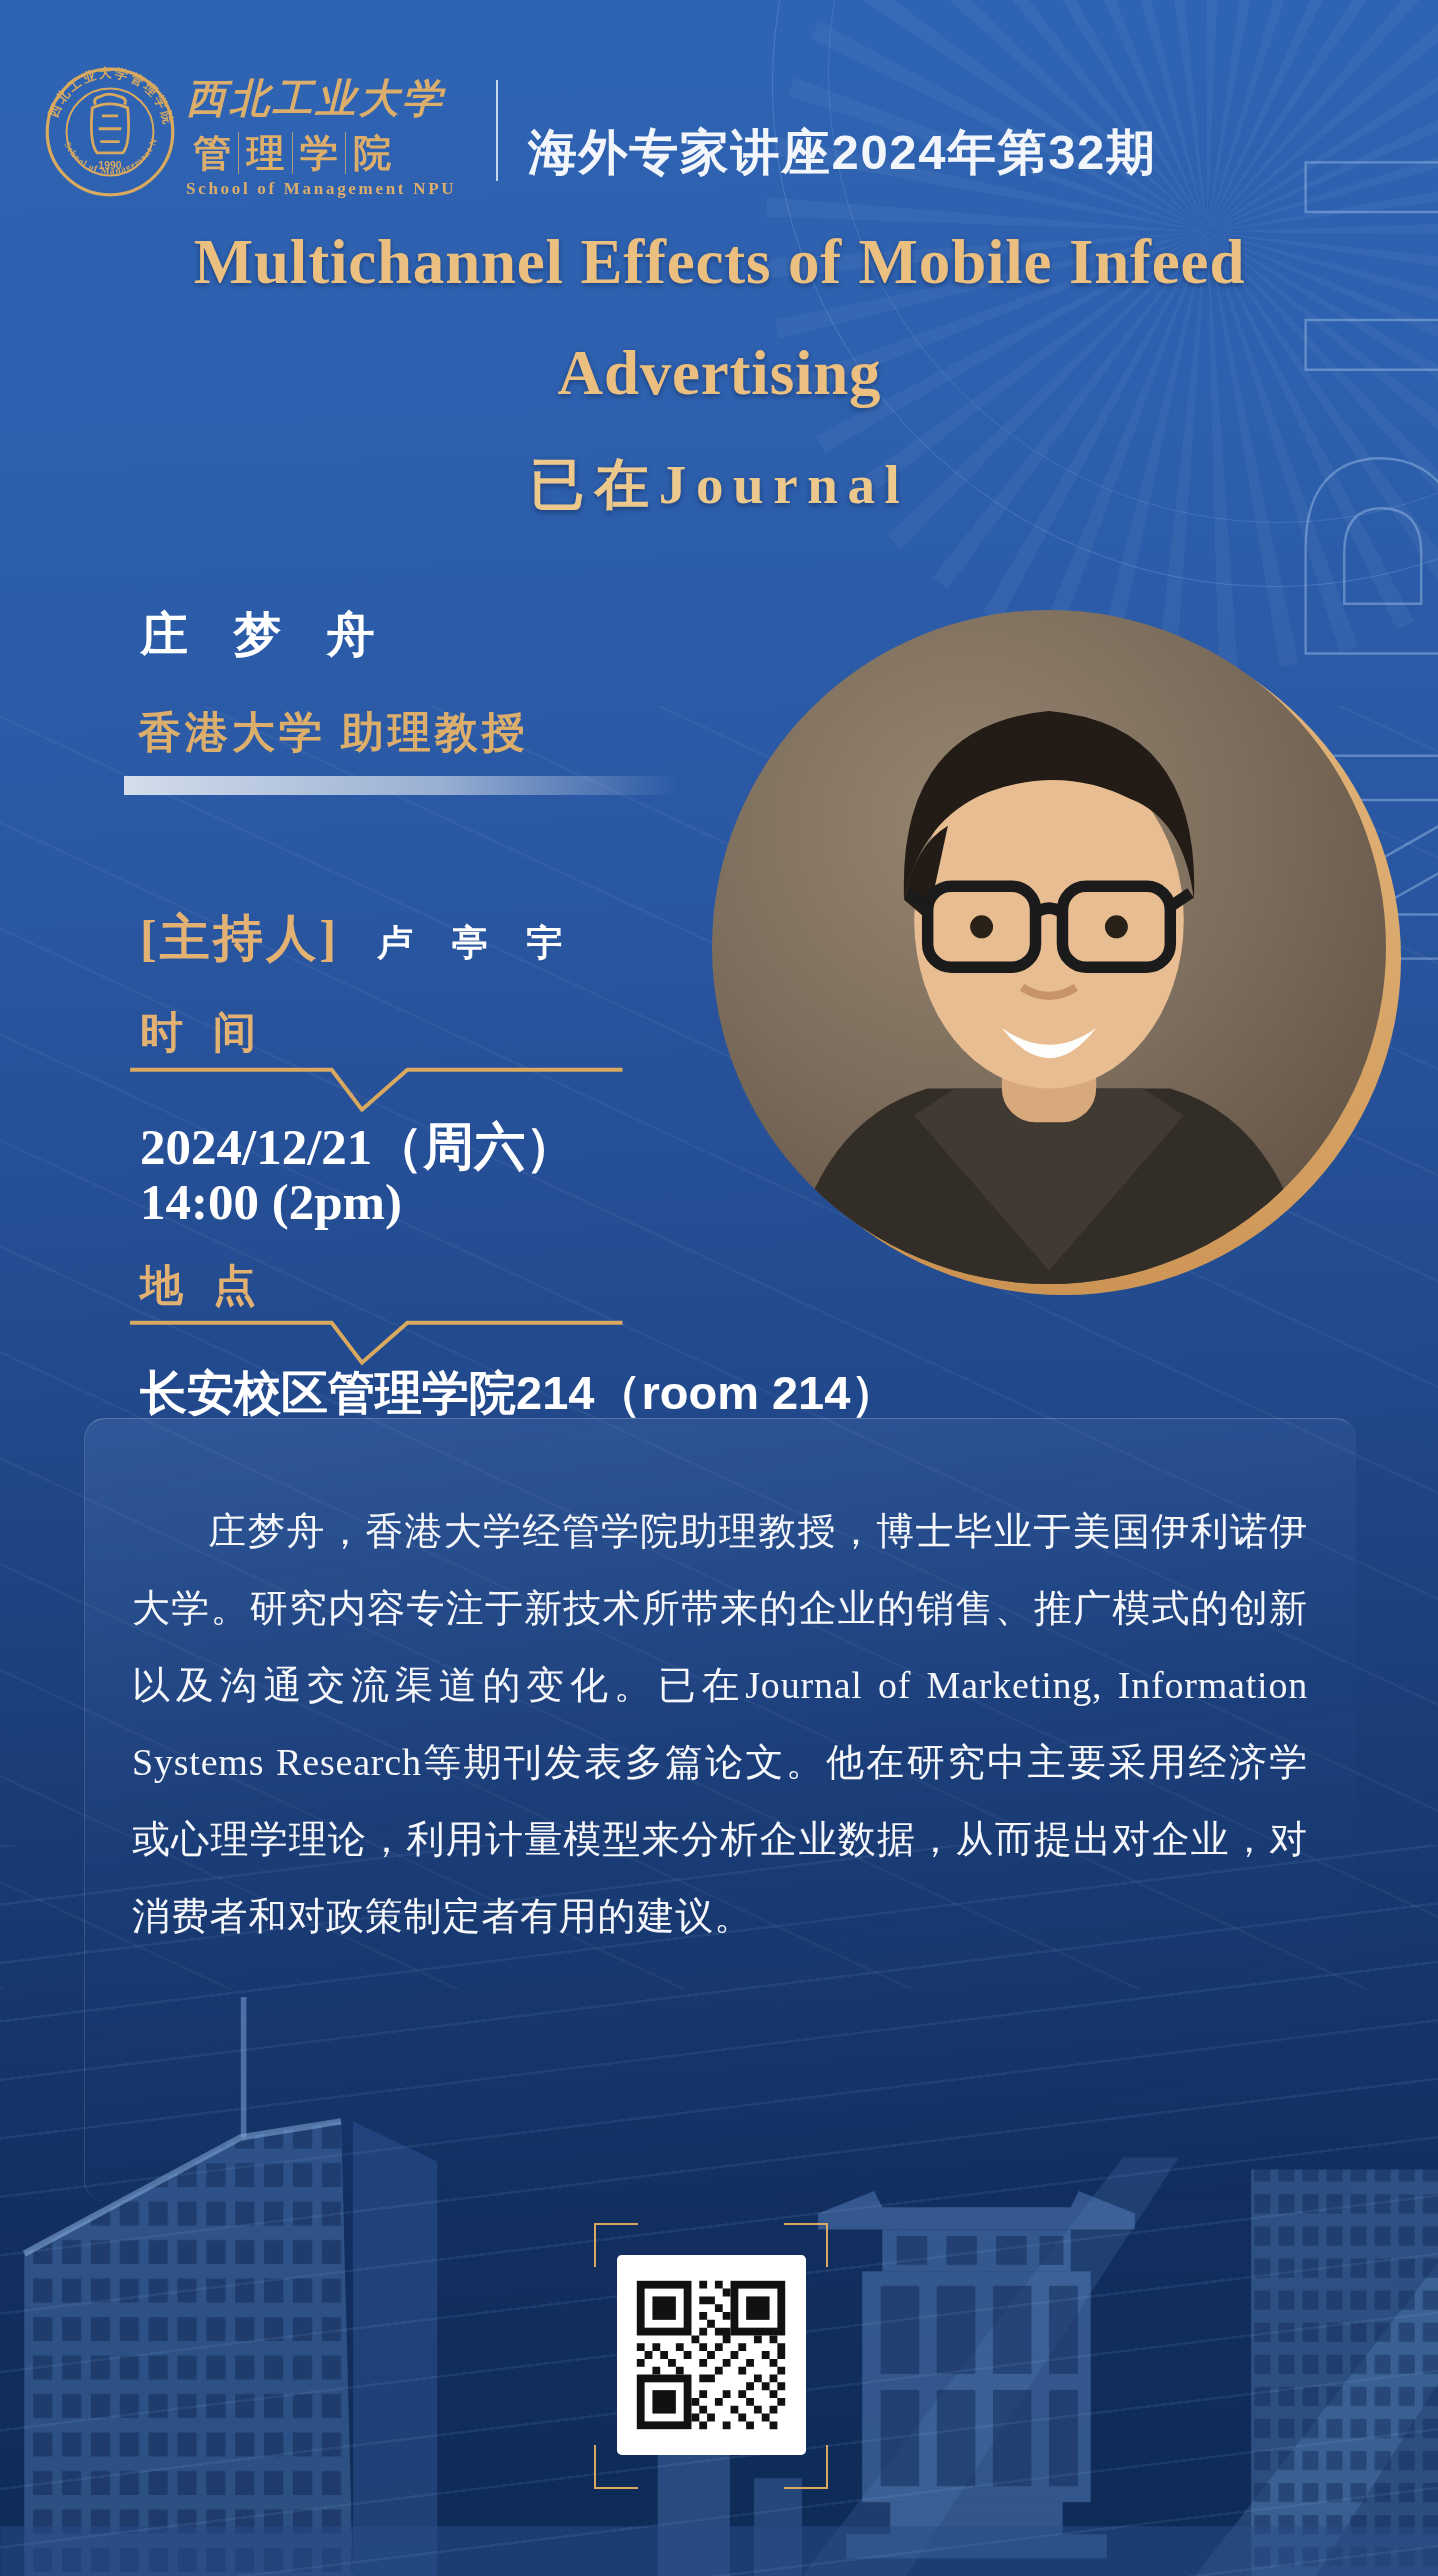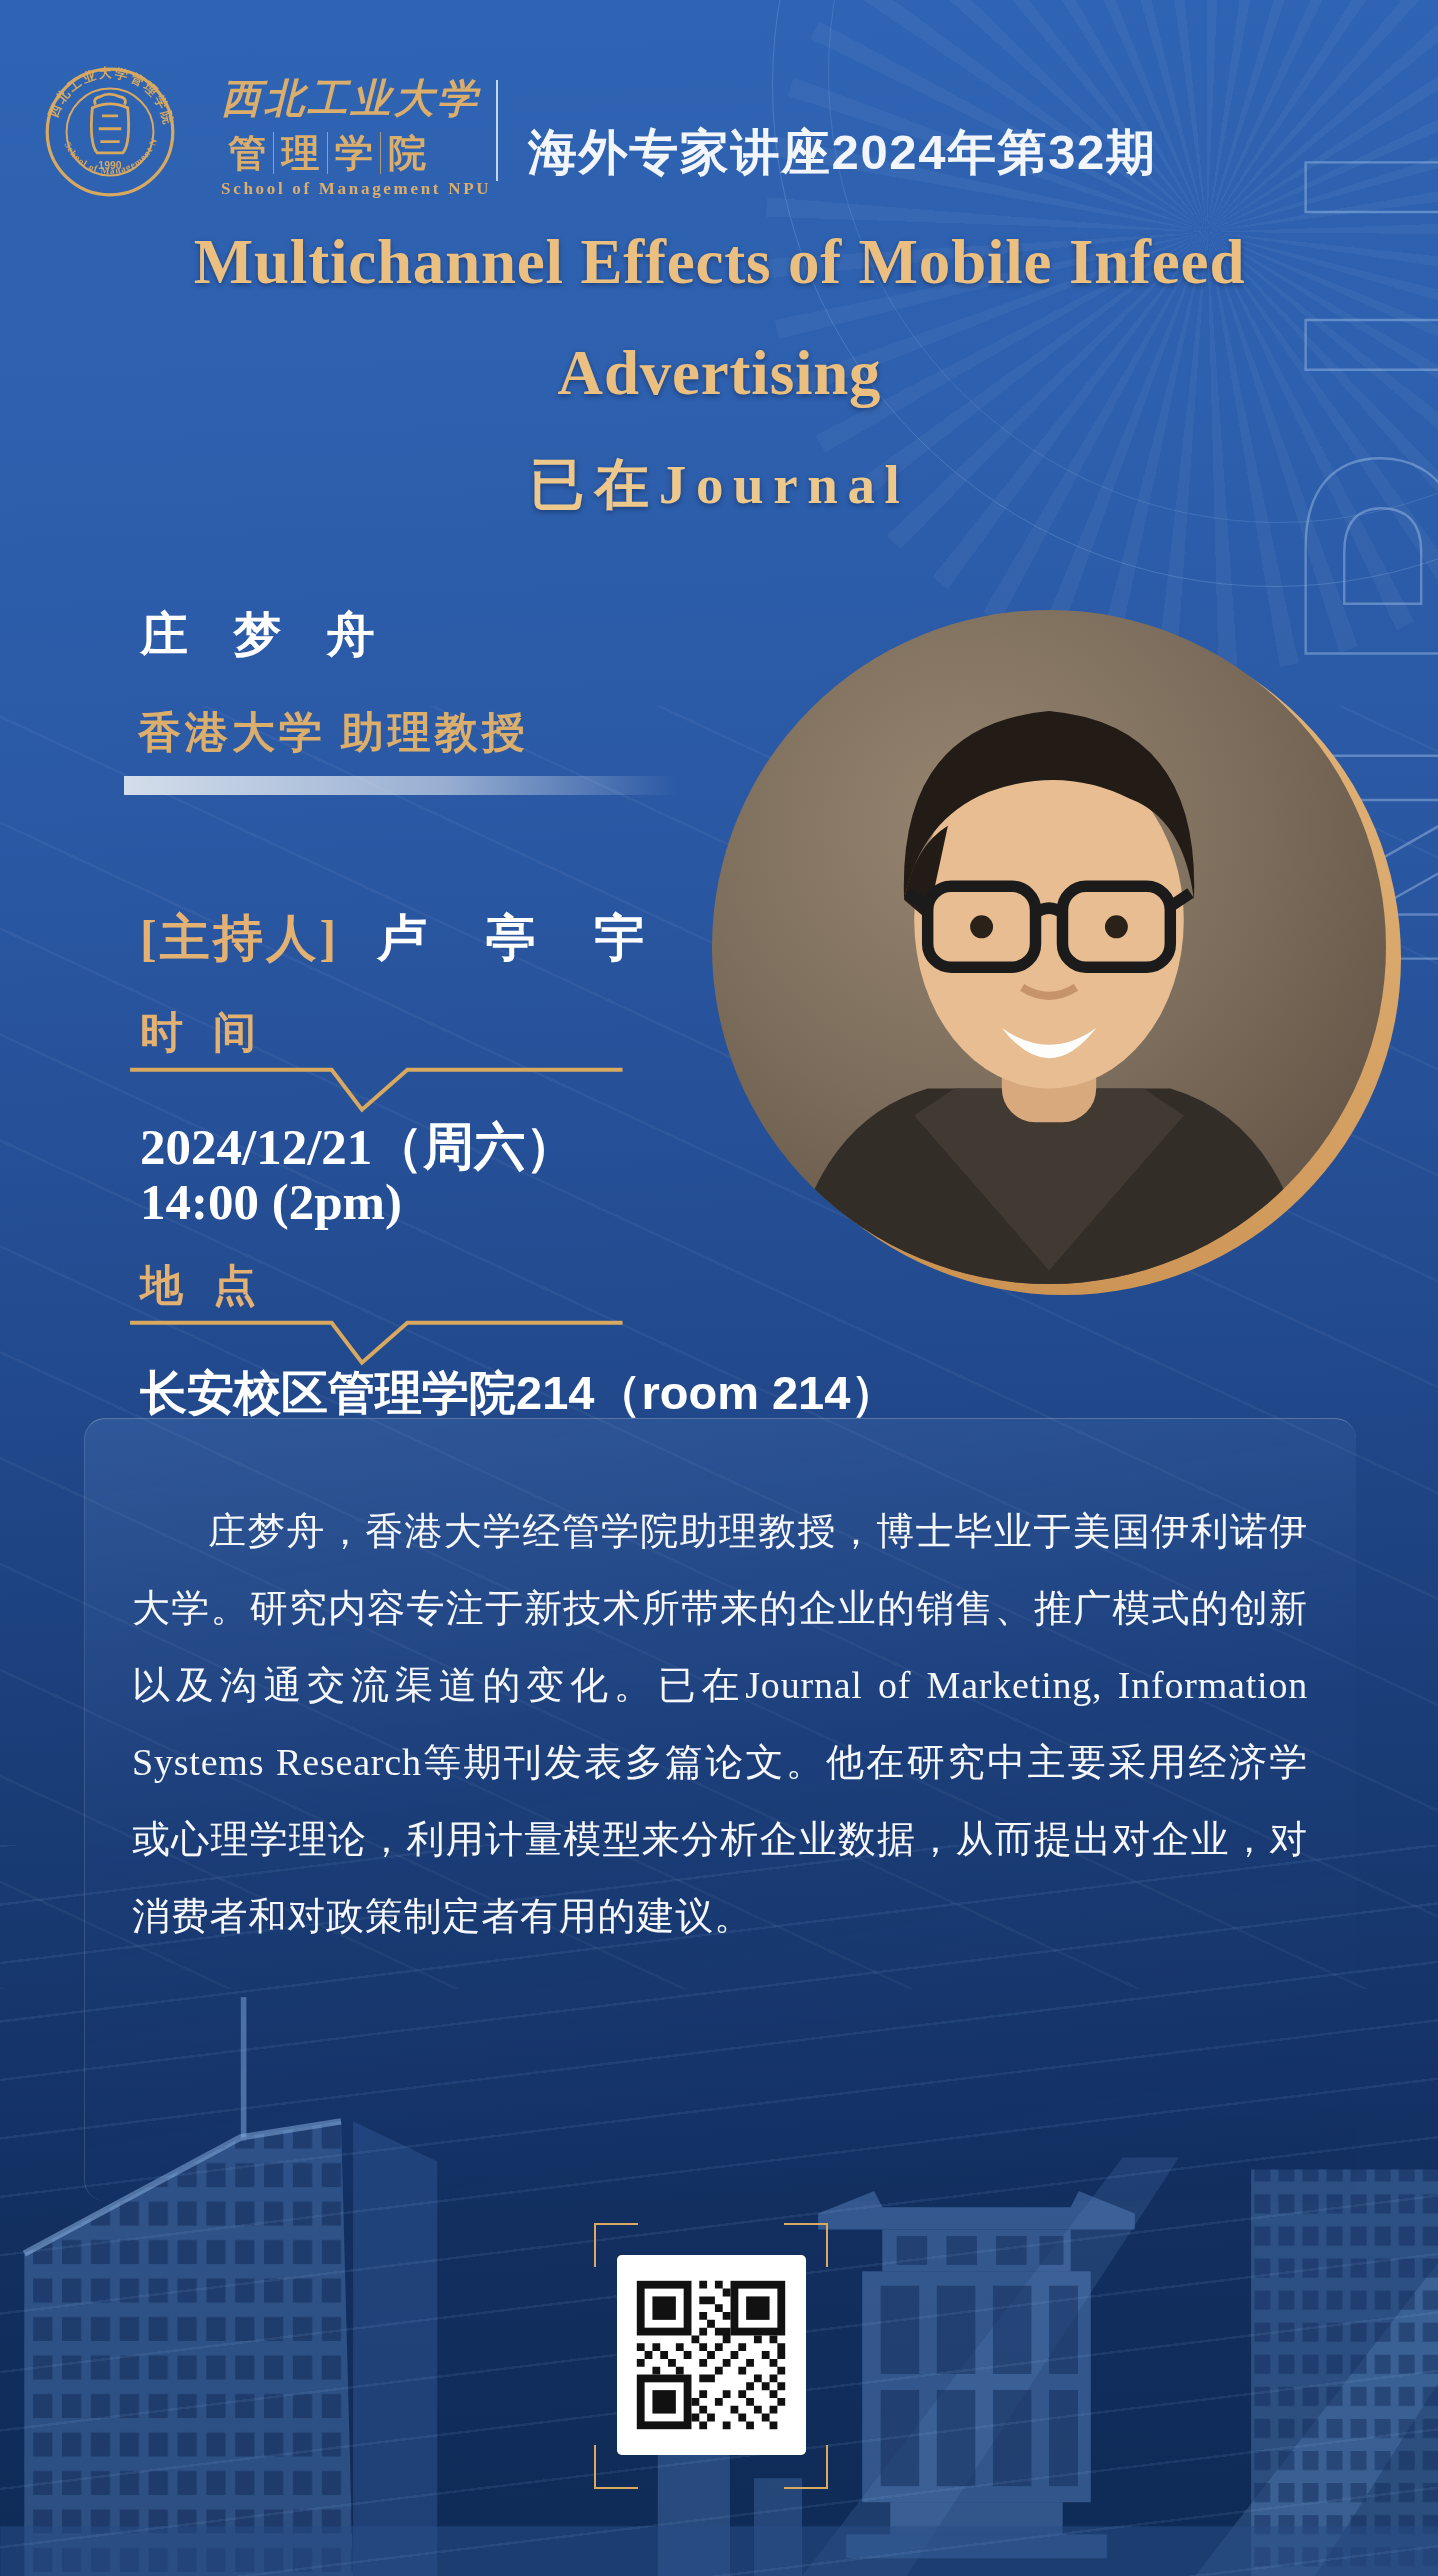--- a/index.html
+++ b/index.html
@@ -17,21 +17,21 @@
     background:repeating-linear-gradient(25deg,rgba(255,255,255,0.045) 0 2.4px,transparent 2.4px 96px);}
   .streaks-bottom{position:absolute;left:0;top:1845px;width:1439px;height:731px;
     background:repeating-linear-gradient(173deg,rgba(140,180,230,0.10) 0 2.4px,transparent 2.4px 58px);}
   .watermark{position:absolute;left:890px;top:345px;width:1067px;height:377px;
     transform:rotate(-90deg);text-align:center;line-height:377px;
     font-family:"Liberation Sans",sans-serif;font-weight:bold;font-size:345px;letter-spacing:56px;
     color:transparent;-webkit-text-stroke:2.4px rgba(185,212,245,0.38);}
   .buildings{position:absolute;left:0;top:1965px;width:1439px;height:611px;}
   
   .seal{position:absolute;left:44px;top:66px;width:132px;height:132px;}
-  .brandtext{position:absolute;left:186px;top:71px;width:305px;margin-left:35px;}
+  .brandtext{position:absolute;left:186px;top:71px;width:305px;}
   .brand-calli{font-family:"Liberation Serif",serif;font-style:italic;font-weight:bold;
     font-size:40px;color:#dcae6c;letter-spacing:3.2px;white-space:nowrap;}
   .brand-zh{margin-top:6.4px;display:flex;align-items:center;}
   .brand-zh span{font-weight:bold;font-size:38px;color:#dcae6c;padding:0 7.2px;line-height:42px;}
   .brand-zh span + span{border-left:1.6px solid rgba(220,174,108,0.75);}
   .brand-en{margin-top:4.8px;font-family:"Liberation Serif",serif;font-weight:bold;
     font-size:17px;color:#dcae6c;letter-spacing:2.7px;white-space:nowrap;}
   .head-divider{position:absolute;left:496px;top:80px;width:2.4px;height:101px;background:rgba(222,234,250,0.85);}
   .series-title{position:absolute;left:528px;top:120px;font-size:49px;color:#f2f5fa;
     font-weight:bold;letter-spacing:1.6px;white-space:nowrap;}
@@ -53,21 +53,21 @@
     background:linear-gradient(90deg,rgba(226,233,241,0.92) 0%,rgba(226,233,241,0.6) 55%,rgba(226,233,241,0) 96%);}
   
   .photo-gold{position:absolute;left:727px;top:621px;width:674px;height:674px;border-radius:50%;
     background:linear-gradient(200deg,#e3b67c,#c98f4e);}
   .photo{position:absolute;left:712px;top:610px;width:674px;height:674px;border-radius:50%;overflow:hidden;
     background:radial-gradient(circle at 38% 32%,#95846f 0%,#7d6d5c 45%,#57493c 100%);}
   .photo svg{width:100%;height:100%;display:block;}
   
   .host-row{position:absolute;left:140px;top:905px;white-space:nowrap;}
   .host-label{font-family:"Liberation Serif",serif;font-size:50px;font-weight:bold;color:#e3b273;letter-spacing:3.2px;}
-  .host-name{font-family:Liberation Mono, monospace;font-size:50px;font-weight:600;color:#ffffff;letter-spacing:14.4px;margin-left:34px;}
+  .host-name{font-family:Liberation Sans, sans-serif;font-size:36px;font-weight:600;color:#ffffff;letter-spacing:14.4px;margin-left:34px;}
   .sched-label{position:absolute;left:140px;font-family:"Liberation Serif",serif;font-size:43px;
     font-weight:bold;color:#e3b273;letter-spacing:9.6px;}
   .lbl-time{top:1004px;}
   .lbl-loc{top:1257px;}
   .deco-line{position:absolute;left:127px;width:501px;height:51px;}
   .dl1{top:1065px;}
   .dl2{top:1318px;}
   .sched-date{position:absolute;left:140px;top:1113px;font-family:Liberation Serif, serif;
     font-size:51px;font-weight:bold;color:#ffffff;}
   .sched-time{position:absolute;left:140px;top:1173px;font-family:"Liberation Serif",serif;

